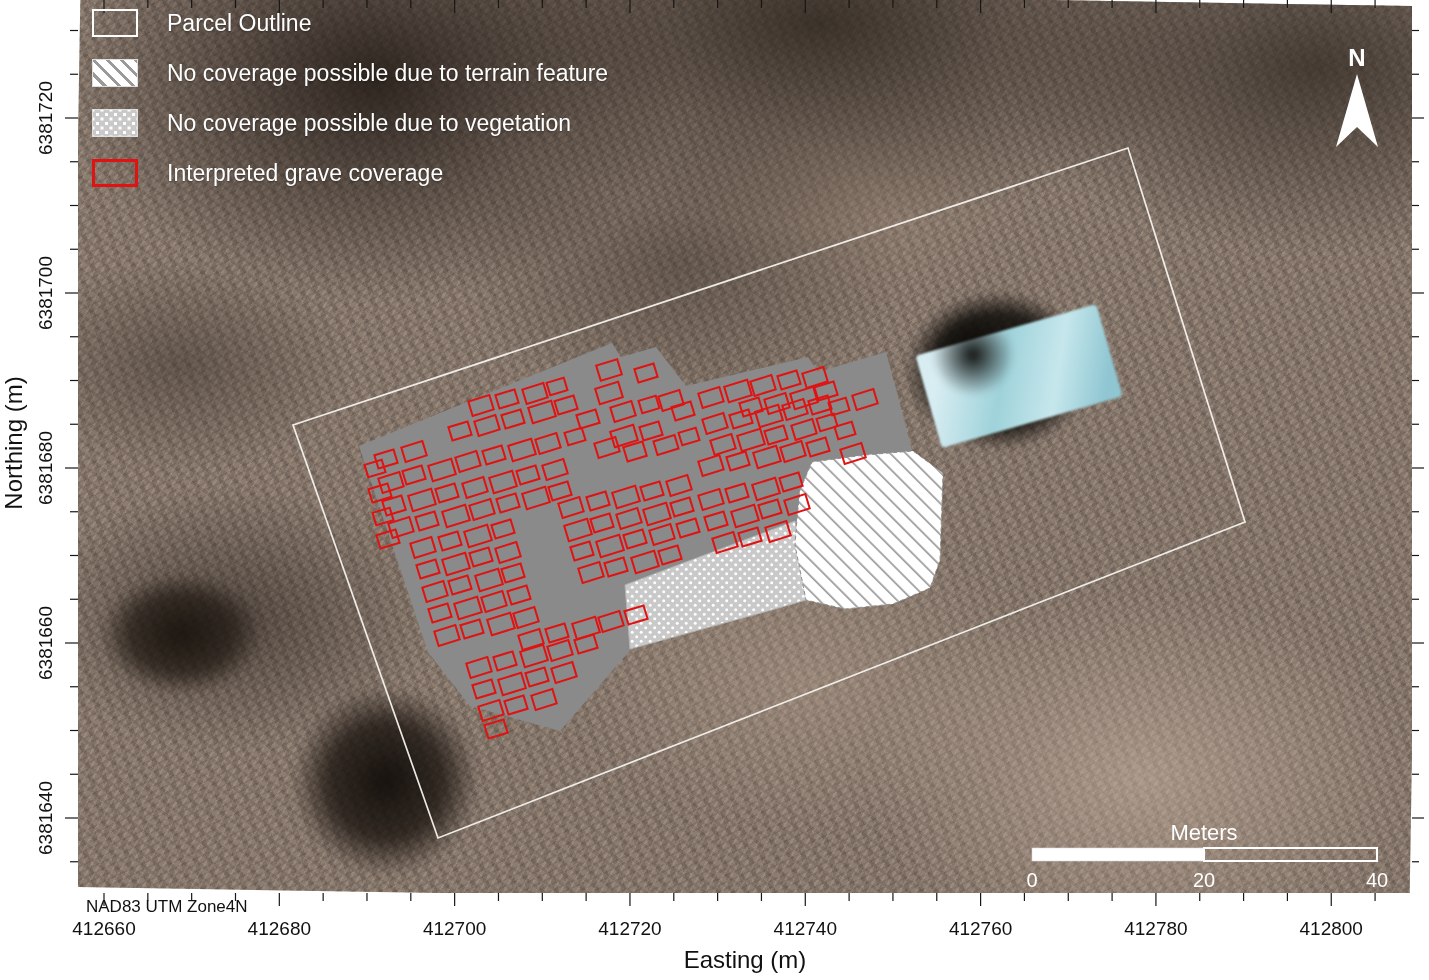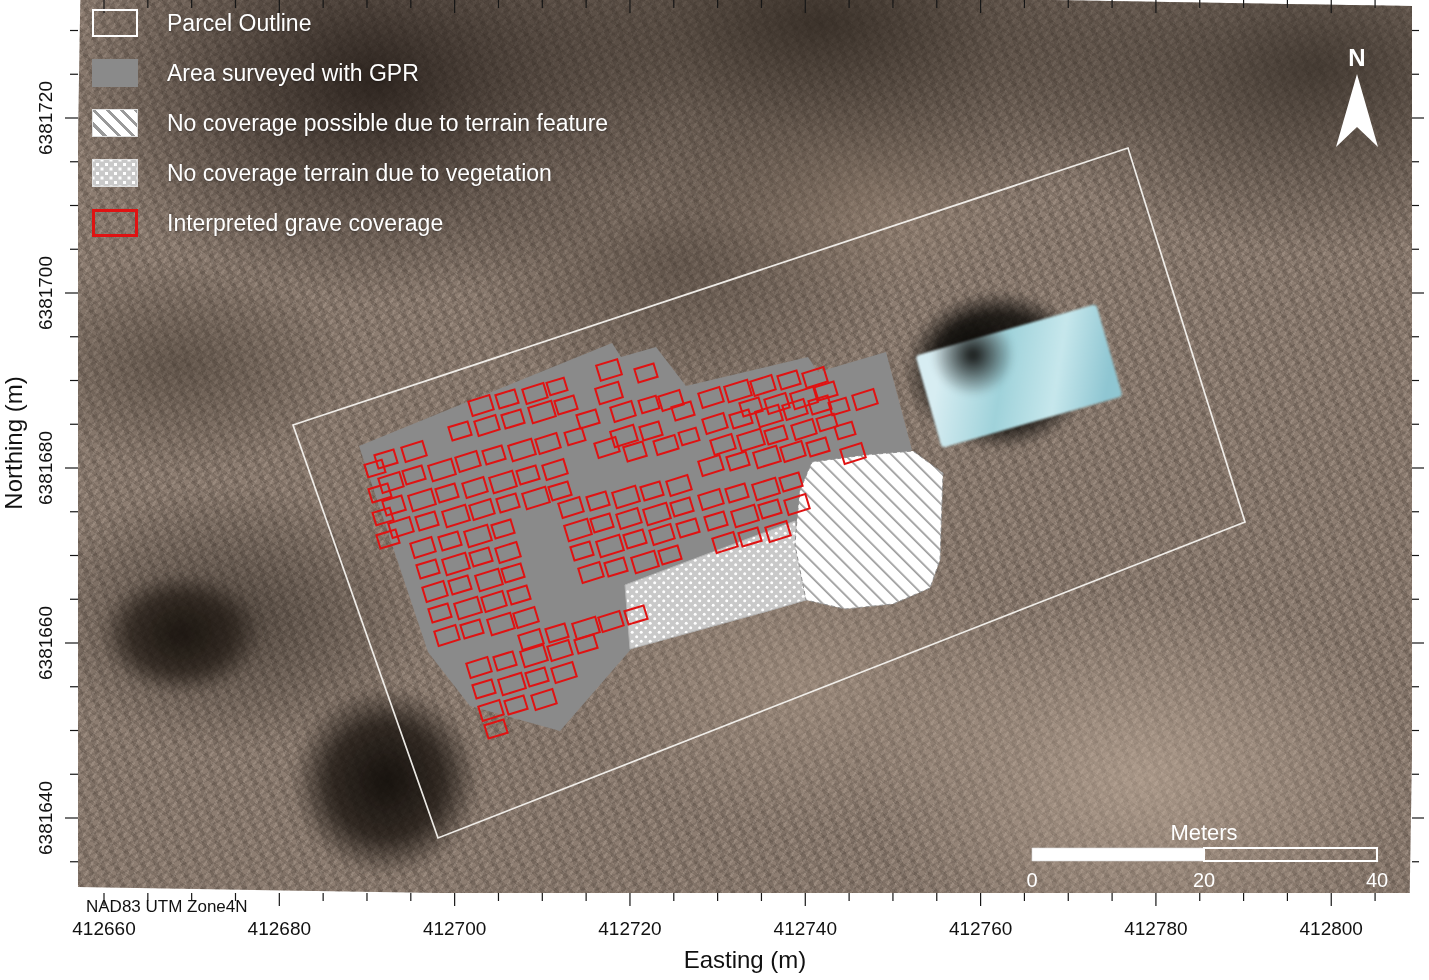--- a/index.html
+++ b/index.html
@@ -381,29 +381,25 @@
 
     <text class="sb-title" x="1204" y="840" text-anchor="middle">Meters</text>
   </svg>
 
   <div class="legend" id="legend">
       <div class="legend-row">
         <span class="sw sw-parcel"></span>
         <span class="legend-label">Parcel Outline</span>
       </div>
       <div class="legend-row">
-        <span class="sw sw-gpr"></span>
-        <span class="legend-label">Area surveyed with GPR</span>
-      </div>
-      <div class="legend-row">
         <span class="sw sw-terrain"></span>
         <span class="legend-label">No coverage possible due to terrain feature</span>
       </div>
       <div class="legend-row">
         <span class="sw sw-vegetation"></span>
-        <span class="legend-label">No coverage terrain due to vegetation</span>
+        <span class="legend-label">No coverage possible due to vegetation</span>
       </div>
       <div class="legend-row">
         <span class="sw sw-grave"></span>
         <span class="legend-label">Interpreted grave coverage</span>
       </div>
     </div>
 </div>
 
 </body></html>

